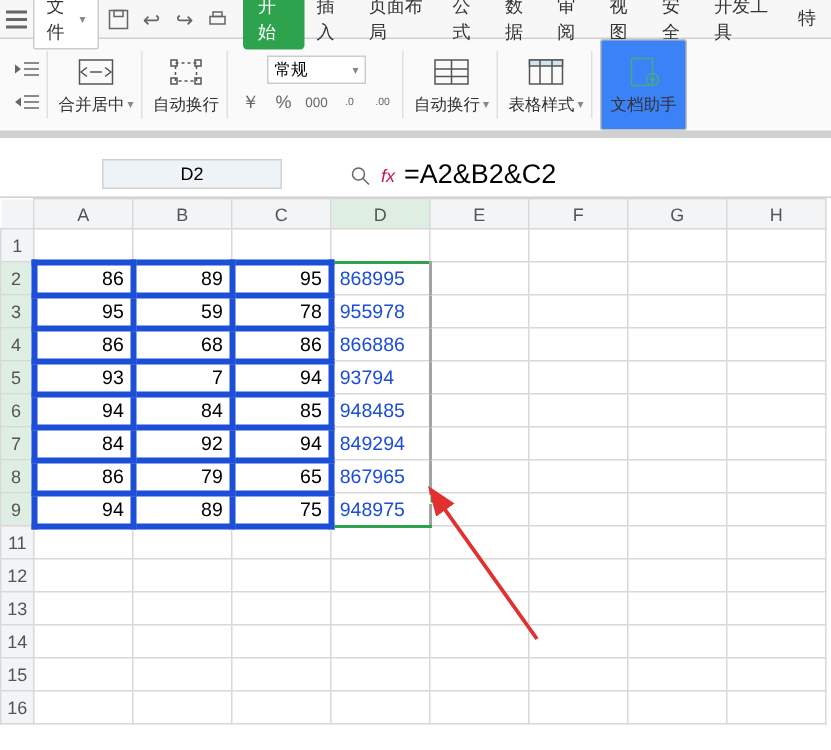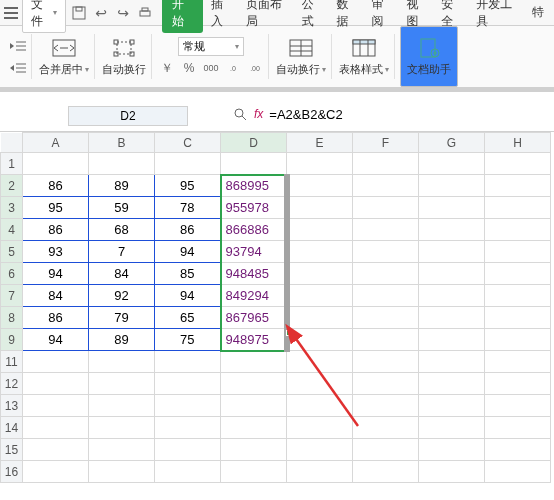--- a/index.html
+++ b/index.html
@@ -33,32 +33,32 @@
   
   
   .sep-thick { height: 4px; background: #d0d0d0; }
   .sep-thin { height: 14px; background: #fff; }
   
   
   .formula-bar { display: flex; align-items: flex-start; height: 26px; border-bottom: 1px solid #d0d0d0; background: #fff; padding-left: 32px; }
   .namebox { width: 120px; display: flex; align-items: center; justify-content: center; background: #eef3f8; margin: 0 36px 0 36px; height: 20px; border: 1px solid #d0d0d0; cursor: text; }
   .fx-area { display: flex; align-items: center; gap: 6px; padding-left: 8px; flex: 1; }
   .fx-ic { font-style: italic; color: #be185d; cursor: pointer; }
-  .formula-input { border: none; outline: none; font-size: 13px; flex: 1; }
+  .formula-input { border: none; outline: none; font-size: 18px; flex: 1; }
   
   
   .grid-wrap { position: relative; overflow: auto; height: calc(500px - 26px - 62px - 4px - 14px - 26px); }
   table { border-collapse: collapse; table-layout: fixed; }
   th.colhdr, th.rowhdr, td { border: 1px solid #d8d8d8; }
   th.colhdr { background: #f2f4f6; font-weight: normal; height: 20px; font-size: 12px; color: #555; }
   th.rowhdr { background: #f2f4f6; font-weight: normal; width: 22px; font-size: 12px; color: #555; text-align: center; }
   th.corner { background: #f2f4f6; width: 22px; height: 20px; }
   td { height: 22px; padding: 0 4px; font-size: 13px; background: #fff; }
-  td.data-b { border: 1px solid #1d4ed8; text-align: center; }
-  td.sel-col { border-left: 2px solid #2ea34d; border-right: 6px solid #a3a3a3; color: #701a75; }
+  td.data-b { border: 4px solid #1d4ed8; text-align: right; }
+  td.sel-col { border-left: 2px solid #2ea34d; border-right: 2px solid #a3a3a3; color: #1d4ed8; }
   tr.sel-first td.sel-col { border-top: 2px solid #2ea34d; }
   tr.sel-last td.sel-col { border-bottom: 2px solid #2ea34d; }
   .col-a,.col-b,.col-c,.col-d,.col-e,.col-f,.col-g,.col-h { width: 66px; }
   th.colhdr.shaded, th.rowhdr.shaded { background: #dfeee3; }
   
   
   .fill-handle { position: absolute; width: 6px; height: 6px; background: #2ea34d; border: 1px solid #fff; cursor: crosshair; }
   
   
   .arrow-svg { position: absolute; pointer-events: none; }

